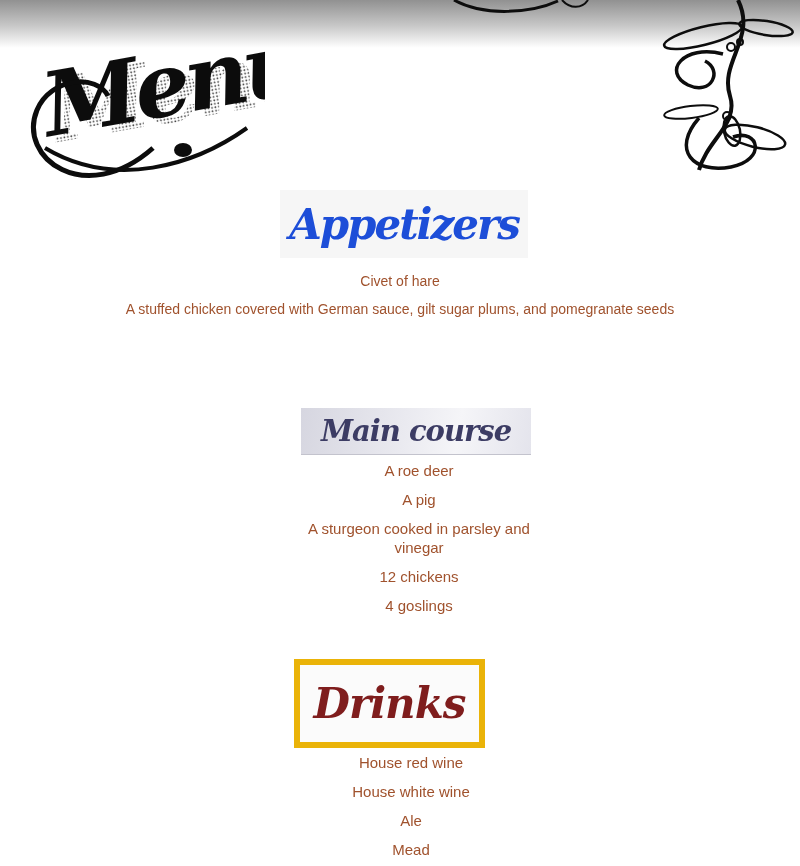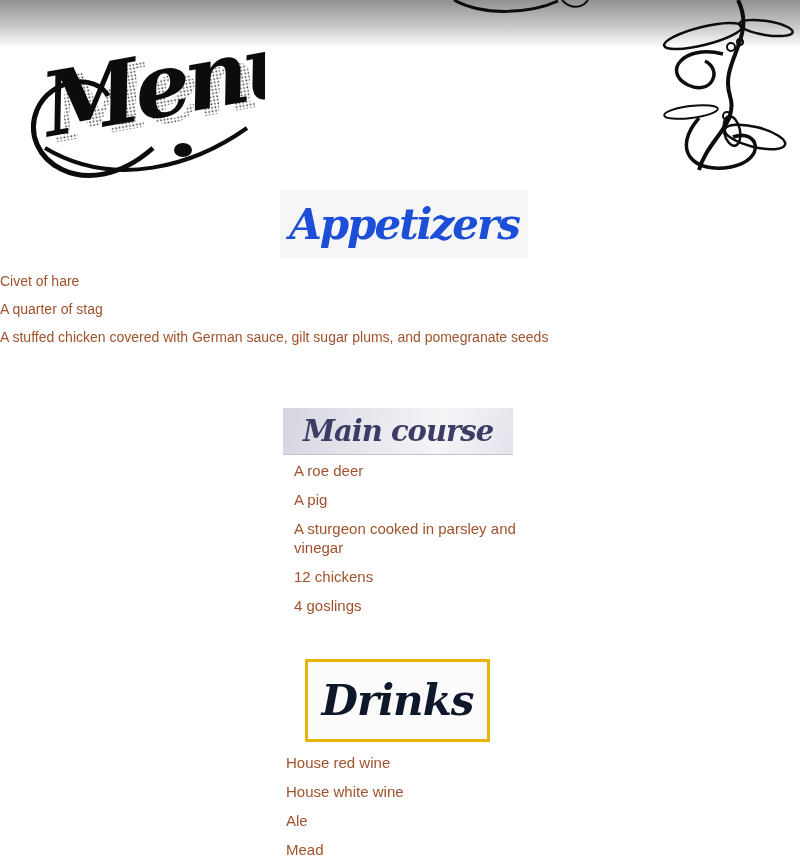--- a/index.html
+++ b/index.html
@@ -17,32 +17,32 @@
 
   .hd {
     position:absolute; display:flex; align-items:center; justify-content:center;
     font-family:"DejaVu Serif", serif; font-style:italic; font-weight:bold;
   }
   .hd-app {
     left:280px; top:190px; width:248px; height:68px;
     background:#f6f6f6; font-size:42px; color:#1d4ed8; letter-spacing:-2px;
   }
   .hd-main {
-    left:283px; top:408px; width:230px; height:46px;
+    left:301px; top:408px; width:230px; height:46px;
     background:linear-gradient(100deg, #d6d6e0 0%, #eaeaf0 45%, #f5f5f8 68%, #e4e4ec 100%);
     border-bottom:1px solid #c3c3cd;
     font-size:29px; color:#3c3c64; letter-spacing:-1px;
   }
   .hd-drinks {
-    left:305px; top:659px; width:179px; height:77px;
-    background:#fbfbfb; border:3px solid #eab308;
-    font-size:42px; color:#0f172a; letter-spacing:-1px;
+    left:294px; top:659px; width:179px; height:77px;
+    background:#fbfbfb; border:6px solid #eab308;
+    font-size:42px; color:#7f1d1d; letter-spacing:-1px;
   }
 
-  .items { position:absolute; left:0; width:800px; color:#a0522d; }
+  .items { position:absolute; left:0; width:800px; text-align:center; color:#a0522d; }
   .items-app  { top:267px; font-size:14px; }
   .items-app  .mi { height:28px; line-height:28px; }
   .items-main { top:461px; font-size:15px;padding-left:19px; }
   .items-main .mi { line-height:19px; margin:0 auto 10px auto; max-width:250px; }
   .items-drinks { top:753px; left:22px; width:778px; font-size:15px; }
   .items-drinks .mi { line-height:19px; margin:0 auto 10px auto; max-width:250px; }
 </style>
 </head>
 <body>
 
@@ -86,21 +86,20 @@
       <ellipse cx="97" cy="131" rx="8" ry="15" transform="rotate(-12 97 131)" stroke-width="2.5"></ellipse>
       <path d="M64,118 C36,150 58,174 96,167 C132,160 124,128 98,137" stroke-width="3.5"></path>
     </g>
   </svg>
 
   <div class="hd hd-app">
     <span>Appetizers</span>
   </div>
   <div class="items items-app">
       <div class="mi">Civet of hare</div>
-      <div class="mi">A quarter of stag</div>
       <div class="mi">A stuffed chicken covered with German sauce, gilt sugar plums, and pomegranate seeds</div>
     </div>
 
   <div class="hd hd-main">
     <span>Main course</span>
   </div>
   <div class="items items-main">
       <div class="mi">A roe deer</div>
       <div class="mi">A pig</div>
       <div class="mi">A sturgeon cooked in parsley and vinegar</div>

